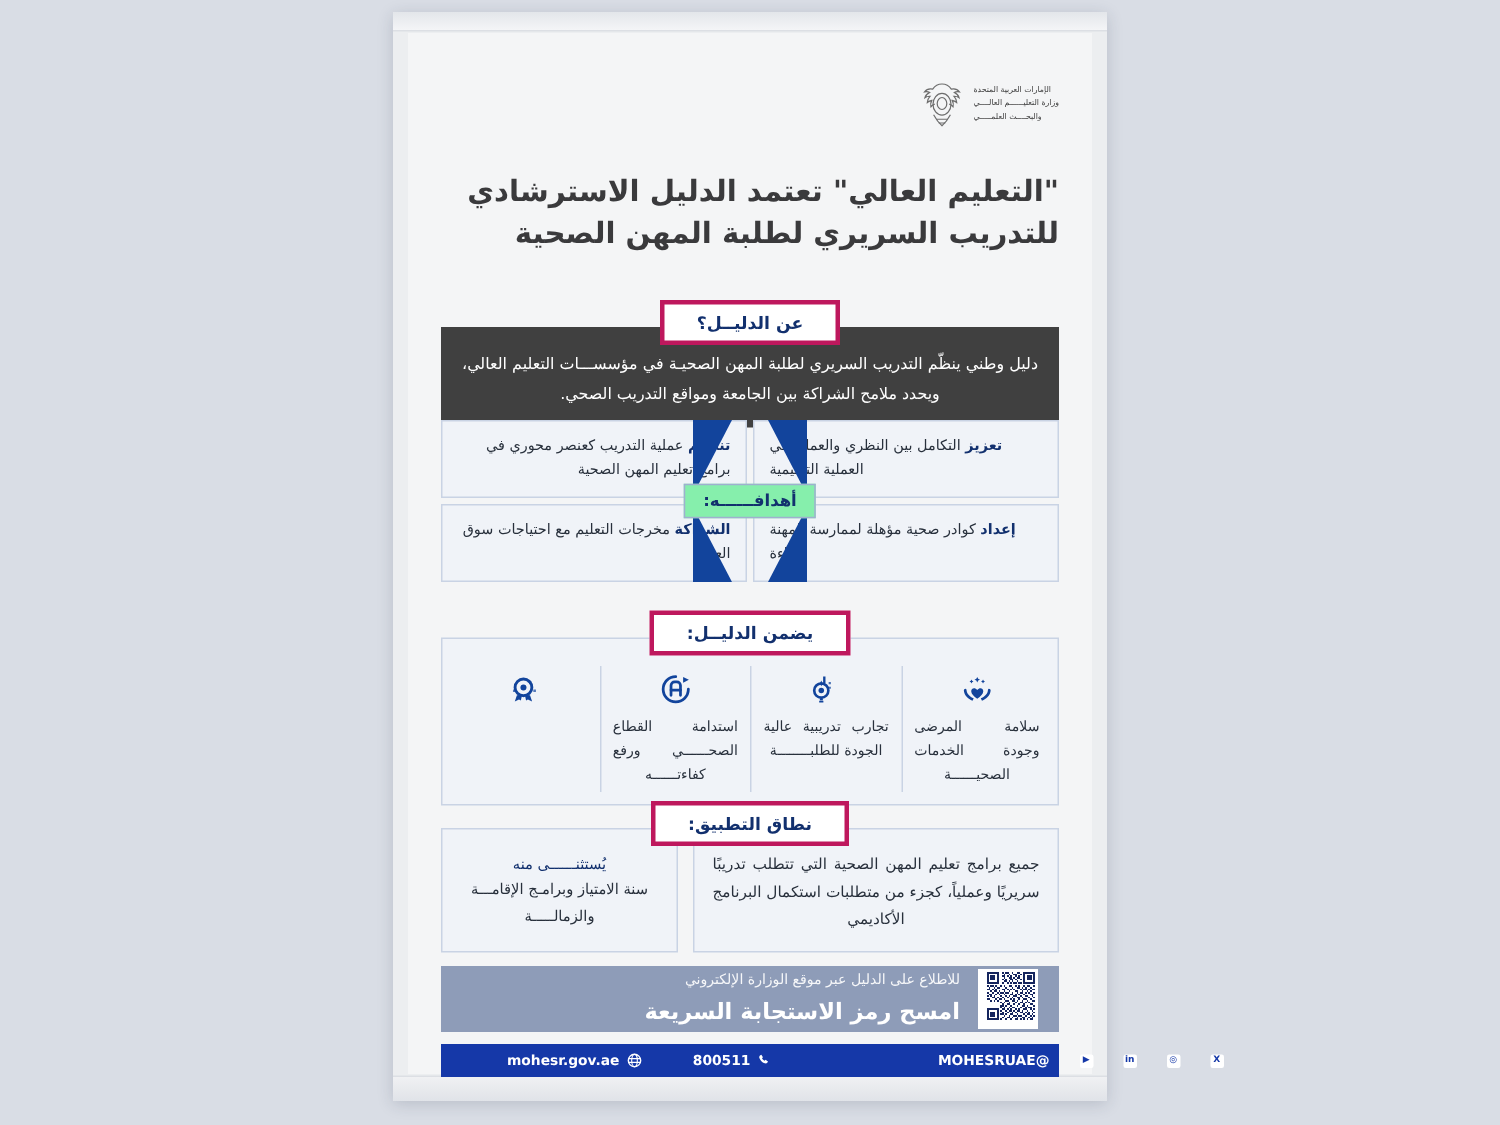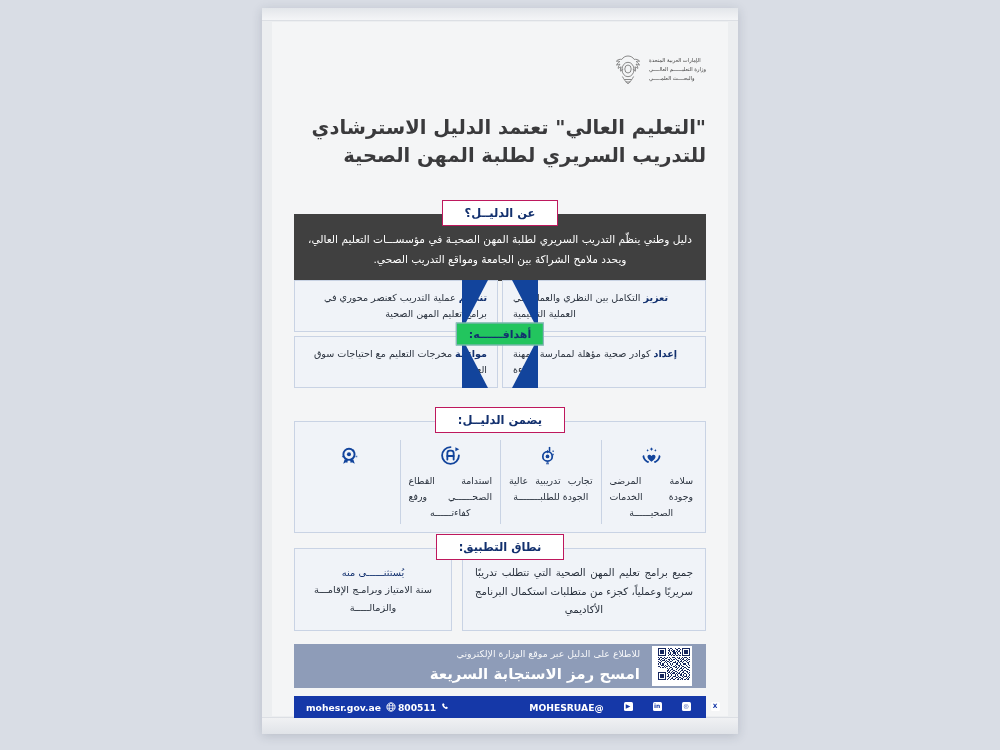--- a/index.html
+++ b/index.html
@@ -45,21 +45,21 @@
   .title{
     position:absolute;right:22px;left:22px;top:92px;
     text-align:right;
     font-size:19.5px;font-weight:bold;color:#3a3a3c;
     line-height:1.42;letter-spacing:-.2px;
   }
 
   
   .chip{
     margin:0 auto;display:table;
-    background:#ffffff;border:1px solid #be185d;
+    background:#ffffff;border:3px solid #be185d;
     padding:5px 22px;
     font-size:11.5px;font-weight:bold;color:#12306e;
     position:relative;z-index:3;
   }
 
   
   .about-wrap{position:absolute;left:22px;right:22px;top:178px;}
   .about-body{
     margin-top:-12px;
     background:#404040;
@@ -85,21 +85,21 @@
   .obj-cell.r{justify-content:flex-start;text-align:right;}
   .obj-cell.l{justify-content:flex-end;text-align:left;}
   .obj-cell b{color:#12306e;font-weight:bold;}
   .tri{position:absolute;width:0;height:0;z-index:2;}
   .tri-tr{top:0;right:168px;border-right:26px solid #12449c;border-bottom:50px solid transparent;}
   .tri-tl{top:0;left:168px;border-left:26px solid #12449c;border-bottom:50px solid transparent;}
   .tri-br{bottom:0;right:168px;border-right:26px solid #12449c;border-top:50px solid transparent;}
   .tri-bl{bottom:0;left:168px;border-left:26px solid #12449c;border-top:50px solid transparent;}
   .obj-chip{
     position:absolute;left:50%;top:50%;transform:translate(-50%,-50%);
-    background:#22c55e;border:1px solid #9fb0cf;
+    background:#86efac;border:1px solid #9fb0cf;
     padding:4px 12px;font-size:11px;font-weight:bold;color:#12306e;
     z-index:5;white-space:nowrap;
   }
 
   
   .guar-wrap{position:absolute;left:22px;right:22px;top:385px;}
   .guar-body{
     margin-top:-12px;
     background:#f0f3f8;border:1px solid #c9d3e4;
     padding:18px 4px 8px;
@@ -142,21 +142,21 @@
     flex:0 0 auto;width:36px;height:36px;background:#fff;padding:2px;
   }
 
   
   .footer{
     position:absolute;left:22px;right:22px;top:674px;height:22px;
     background:#1538a8;color:#fff;
     display:flex;align-items:center;flex-direction:row-reverse;
     padding:0 12px;
   }
-  .f-item{display:flex;gap:5px;font-size:9.2px;font-weight:bold;}
+  .f-item{display:flex;align-items:center;gap:5px;font-size:9.2px;font-weight:bold;margin-left:32px;}
   .f-web{margin-right:2px;}
   .f-tel{margin-right:78px;}
   .f-soc{margin-right:74px;gap:20px;}
   .soc-ico{width:9px;height:9px;background:#fff;border-radius:1.5px;
     display:flex;align-items:center;justify-content:center;}
   .soc-ico span{font-size:6px;color:#1538a8;font-weight:bold;line-height:1;}
 </style>
 </head>
 <body>
 
@@ -197,21 +197,21 @@
           <div class="obj-cell l">
             <div><b>تعزيز</b><span> التكامل بين النظري والعملي في العملية التعليمية</span></div>
           </div>
           <div class="obj-cell r">
             <div><b>تنظيم</b><span> عملية التدريب كعنصر محوري في برامج تعليم المهن الصحية</span></div>
           </div>
           <div class="obj-cell l">
             <div><b>إعداد</b><span> كوادر صحية مؤهلة لممارسة المهنة بكفاءة</span></div>
           </div>
           <div class="obj-cell r">
-            <div><b>مواءمة</b><span> مخرجات التعليم مع احتياجات سوق العمل</span></div>
+            <div><b>الشراكة</b><span> مخرجات التعليم مع احتياجات سوق العمل</span></div>
           </div>
         </div>
         <i class="tri tri-tr"></i>
         <i class="tri tri-tl"></i>
         <i class="tri tri-br"></i>
         <i class="tri tri-bl"></i>
         <div class="obj-chip">أهدافــــــه:</div>
       </div>
 
       <div class="guar-wrap">

